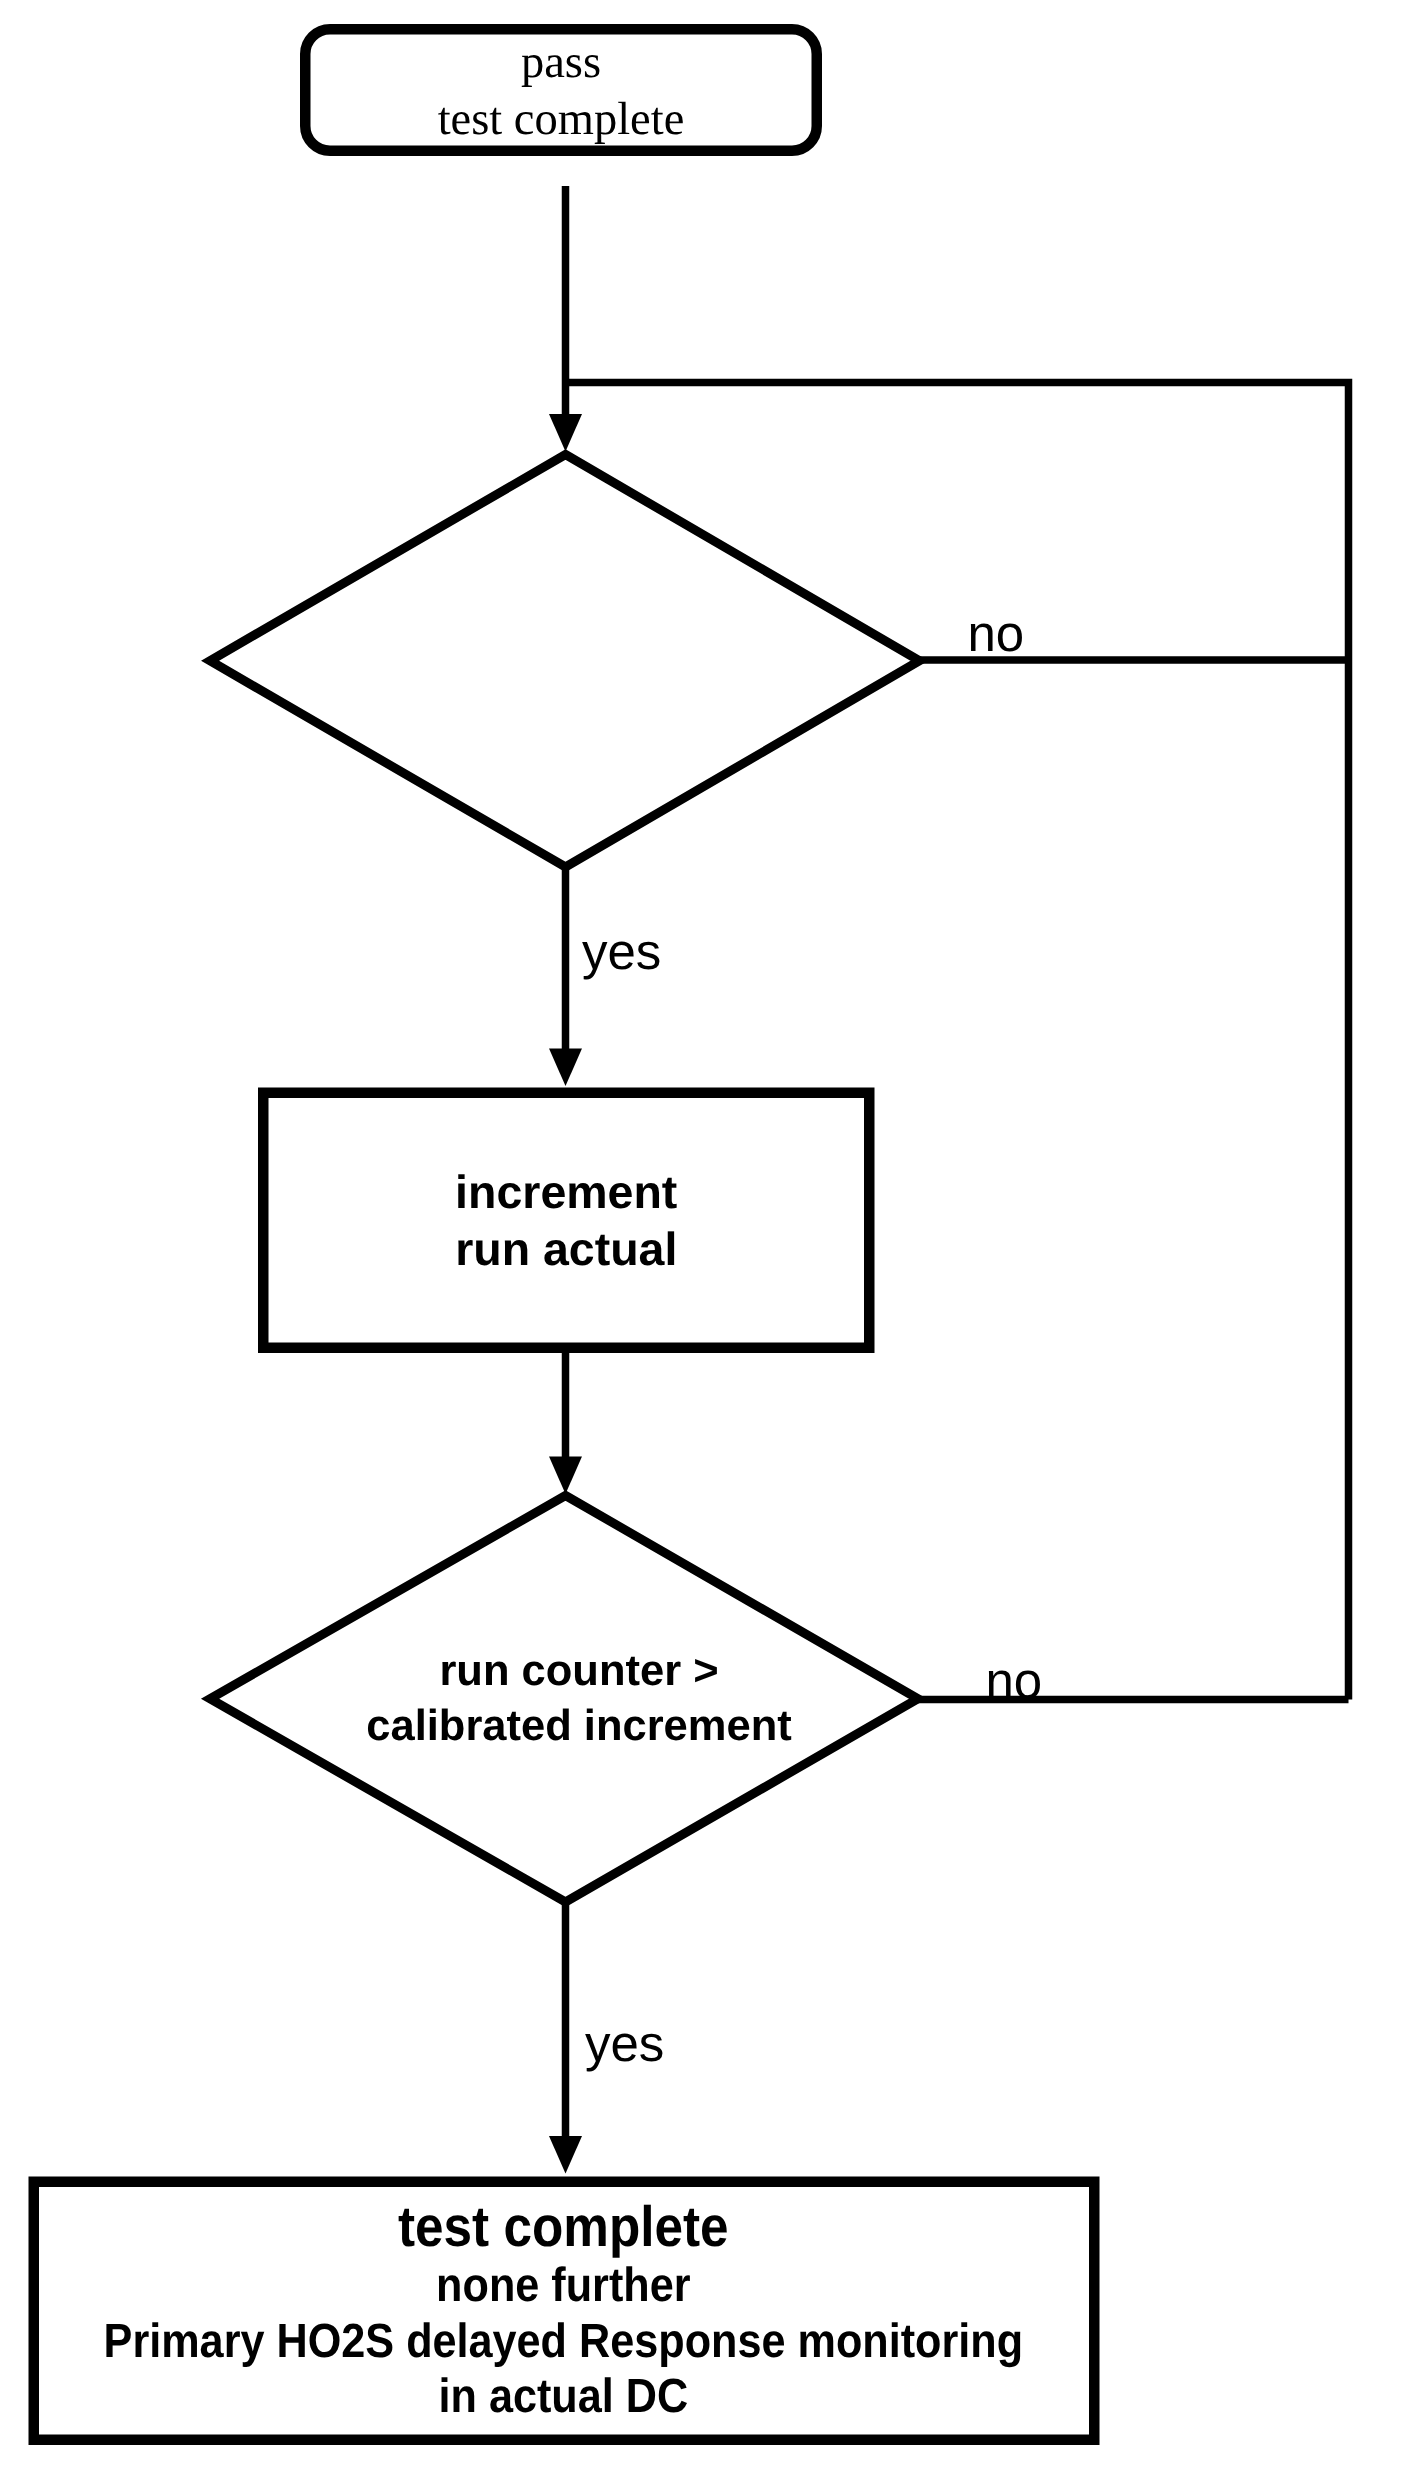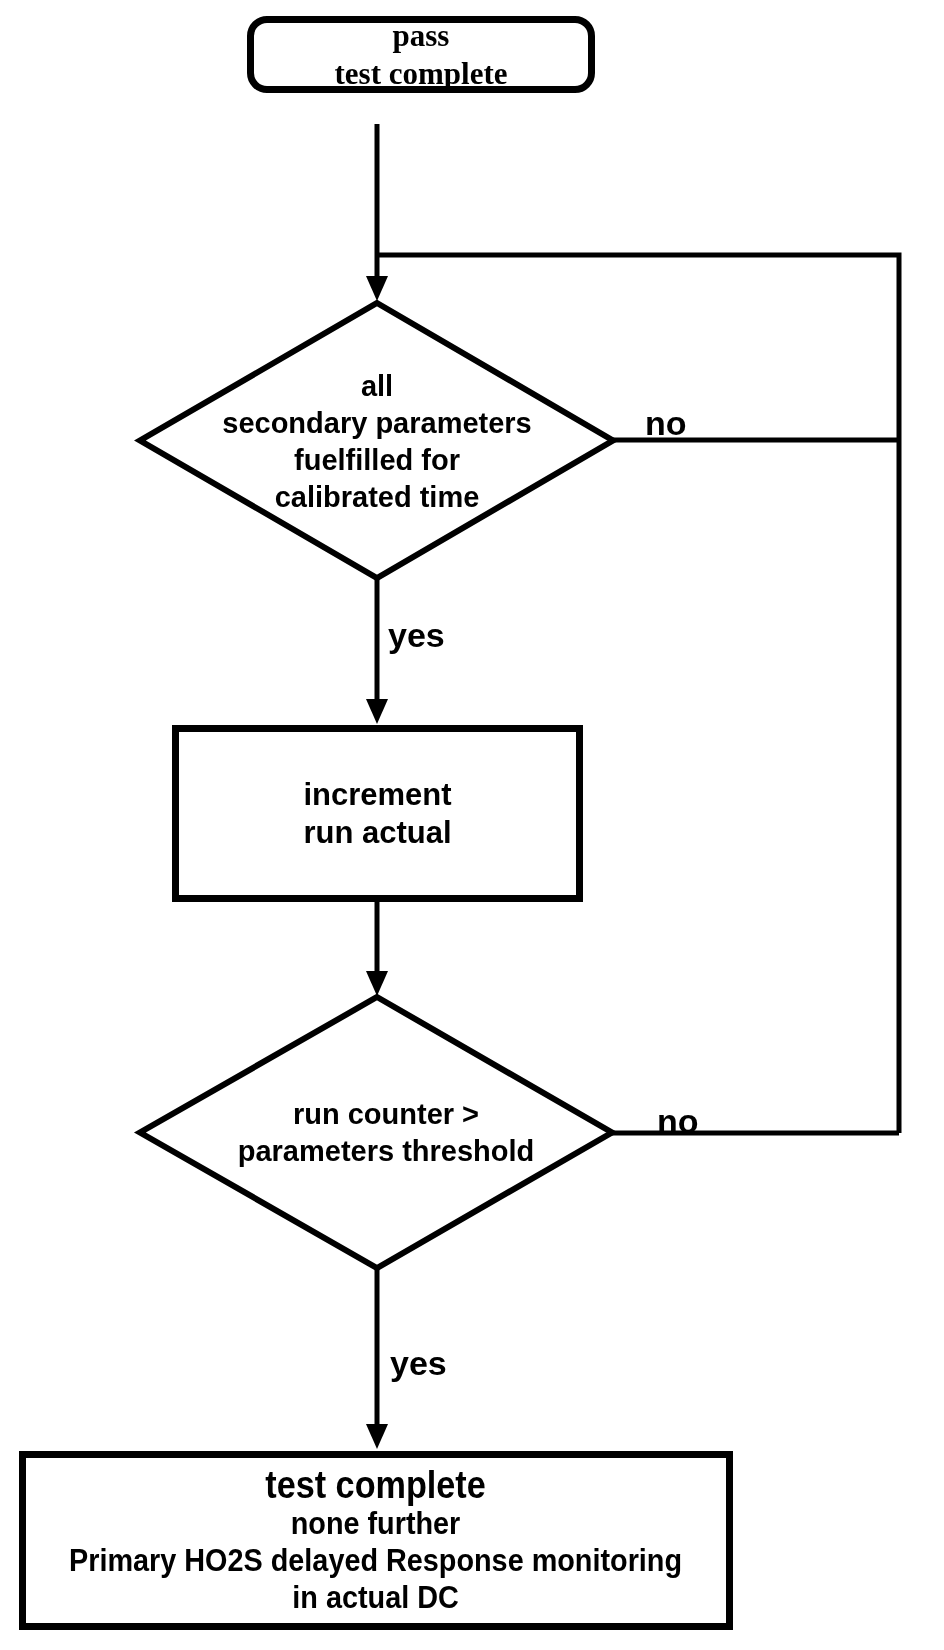--- a/index.html
+++ b/index.html
@@ -44,27 +44,26 @@
     flex-direction: column;
     align-items: center;
     justify-content: center;
     text-align: center;
     white-space: nowrap;
   }
   .node-start {
     left: 200px;
     top: 16px;
     width: 348px;
-    height: 77px;
+    height: 88px;
     border-radius: 20px;
     font-family: "Liberation Serif", serif;
-    font-weight: bold;
+    font-weight: normal;
     font-size: 31px;
     line-height: 38px;
-    margin-left: 47px;
   }
   .node-process {
     left: 172px;
     top: 725px;
     width: 411px;
     height: 177px;
     font-weight: bold;
     font-size: 31px;
     line-height: 38px;
   }
@@ -91,21 +90,21 @@
     text-align: center;
     font-weight: bold;
     font-size: 29px;
     line-height: 37px;
     white-space: nowrap;
   }
   .dtext-1 { left: 127px; top: 368px; }
   .dtext-2 { left: 136px; top: 1096px; }
   .elabel {
     position: absolute;
-    font-weight: bold;
+    font-weight: normal;
     font-size: 34px;
     line-height: 1;
     white-space: nowrap;
   }
   .no-1  { left: 645px; top: 406px; }
   .yes-1 { left: 388px; top: 618px; }
   .no-2  { left: 657px; top: 1104px; }
   .yes-2 { left: 390px; top: 1346px; }
 </style>
 </head>
@@ -135,35 +134,29 @@
 
     <polygon class="diamond" points="377,303 613,440.5 377,578 140,440.5"></polygon>
     <polygon class="diamond" points="377,997 612,1132.5 377,1268 140,1132.5"></polygon>
   </svg>
 
   <div class="node node-start">
     <div>pass</div>
     <div>test complete</div>
   </div>
 
-  <div class="dtext dtext-1">
-    <div>all</div>
-    <div>secondary parameters</div>
-    <div>fuelfilled for</div>
-    <div>calibrated time</div>
-  </div>
 
   <div class="node node-process">
     <div>increment</div>
     <div>run actual</div>
   </div>
 
   <div class="dtext dtext-2">
     <div>run counter &gt;</div>
-    <div>parameters threshold</div>
+    <div>calibrated increment</div>
   </div>
 
   <div class="node node-end">
     <div class="condense">
       <div class="end-title">test complete</div>
       <div>none further</div>
       <div>Primary HO2S delayed Response monitoring</div>
       <div>in actual DC</div>
     </div>
   </div>

